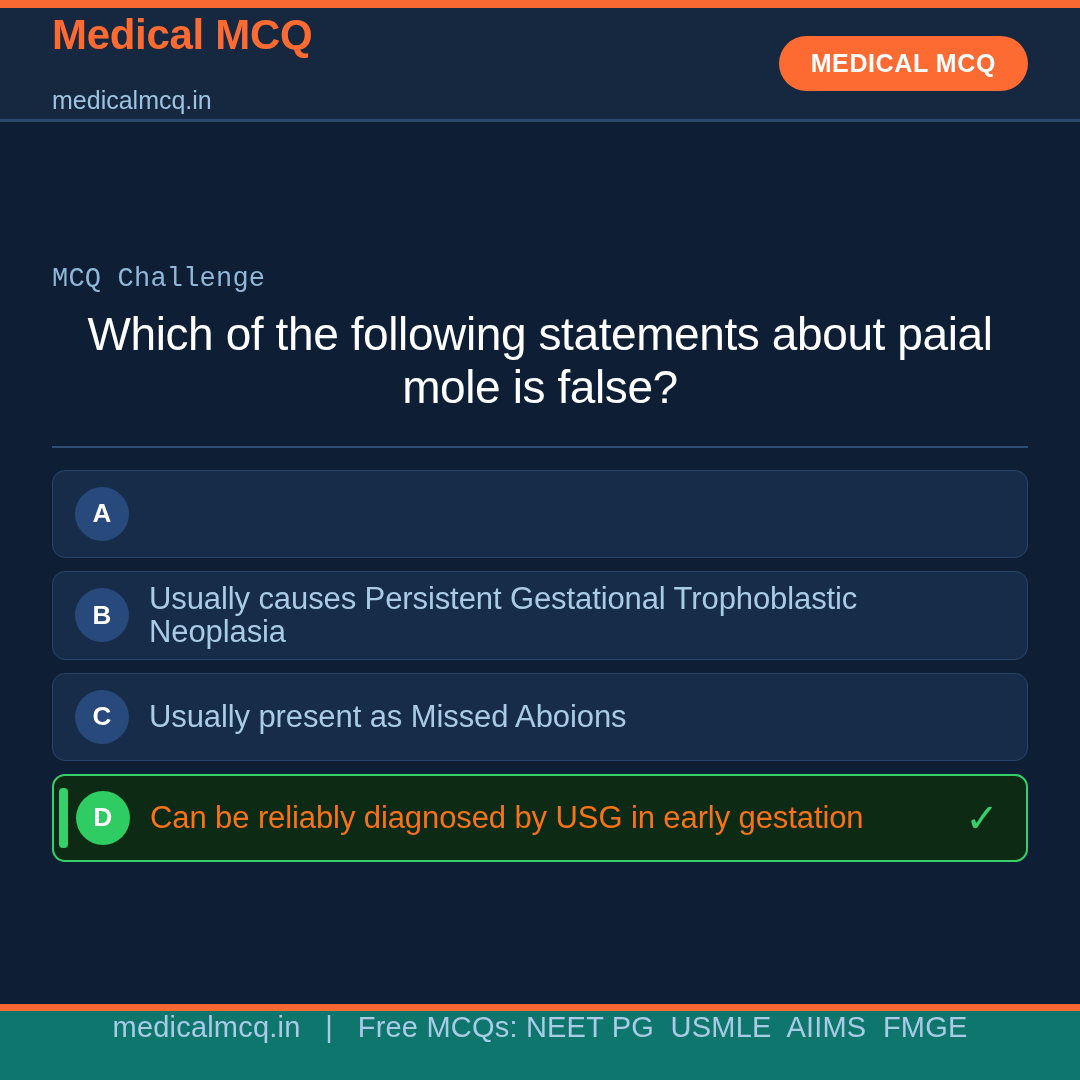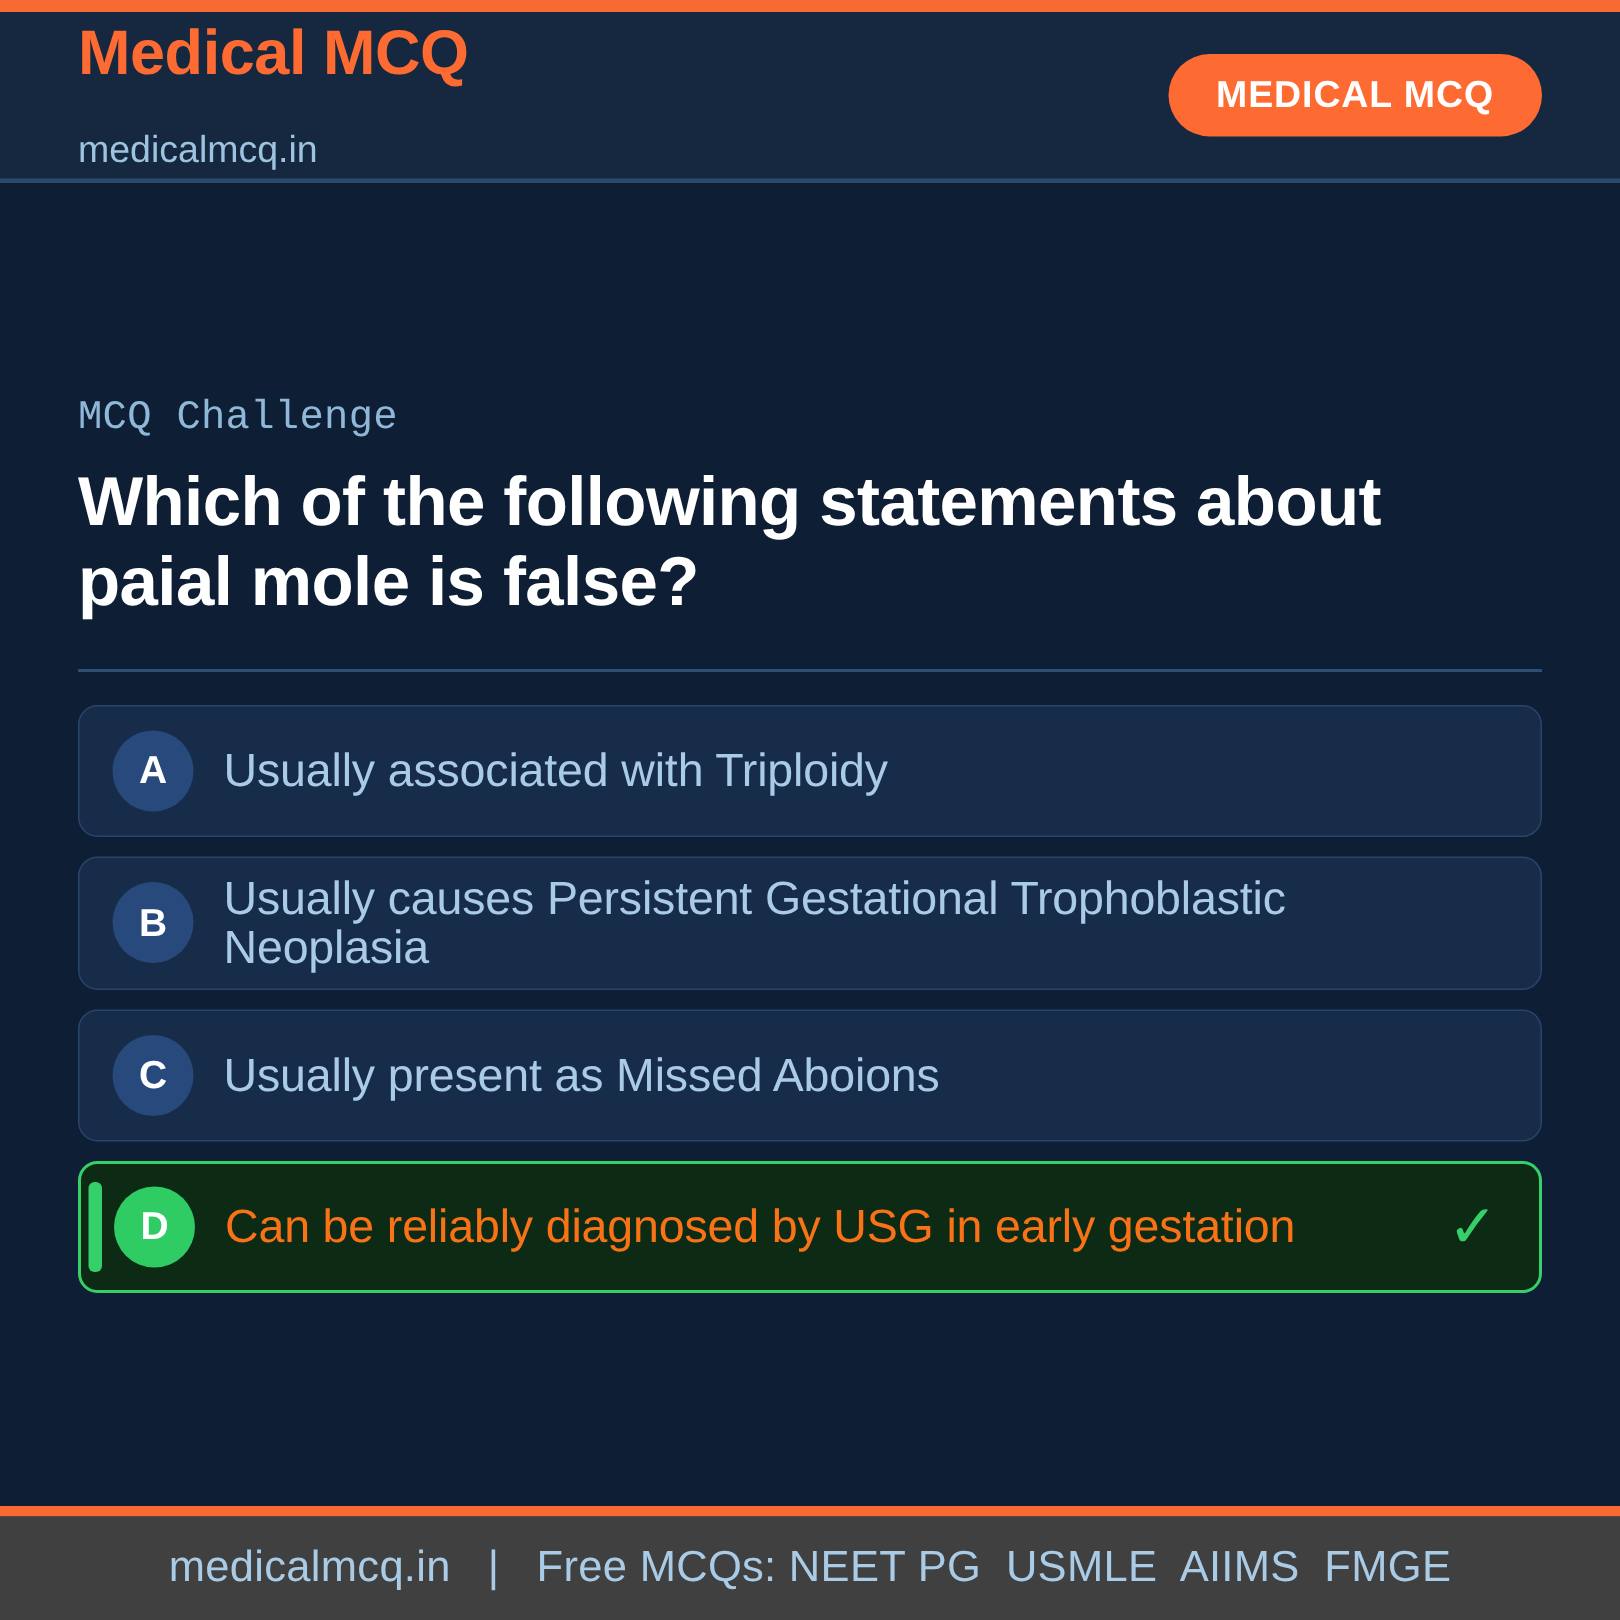--- a/index.html
+++ b/index.html
@@ -87,24 +87,25 @@
   .eyebrow {
     color: #8fb8d8;
     font-size: 27px;
     margin-bottom: 14px;
     letter-spacing: 0.2px;
     font-family: Liberation Mono, monospace;
   }
   .question {
     color: #ffffff;
     font-size: 46px;
-    font-weight: bold;
+    font-weight: normal;
     line-height: 1.15;
     letter-spacing: -0.4px;
     margin: 0;
+    text-align: center;
   }
   .divider {
     height: 2px;
     background: #2d4f75;
     margin: 32px 0 22px 0;
   }
 
   
   .options {
     display: flex;
@@ -181,23 +182,22 @@
   
   .footer-accent {
     height: 7px;
     width: 100%;
     background: #f96a32;
     flex: 0 0 auto;
   }
   .footer {
     flex: 0 0 auto;
     height: 69px;
-    background: #404040;
-    display: flex;
-    align-items: center;
+    background: #0f766e;
+    display: flex;
     justify-content: center;
     gap: 0px;
   }
   .footer-text {
     color: #a9cbe6;
     font-size: 29px;
     letter-spacing: 0.2px;
     white-space: pre;
   }
 </style>
@@ -221,21 +221,20 @@
 
     <div class="eyebrow">MCQ Challenge</div>
     <h1 class="question">Which of the following statements about paial mole is false?</h1>
 
     <div class="divider"></div>
 
     <div class="options">
 
       <div class="option">
         <div class="letter">A</div>
-        <div class="otext">Usually associated with Triploidy</div>
         <div class="check"></div>
       </div>
 
       <div class="option">
         <div class="letter">B</div>
         <div class="otext">Usually causes Persistent Gestational Trophoblastic Neoplasia</div>
         <div class="check"></div>
       </div>
 
       <div class="option">

